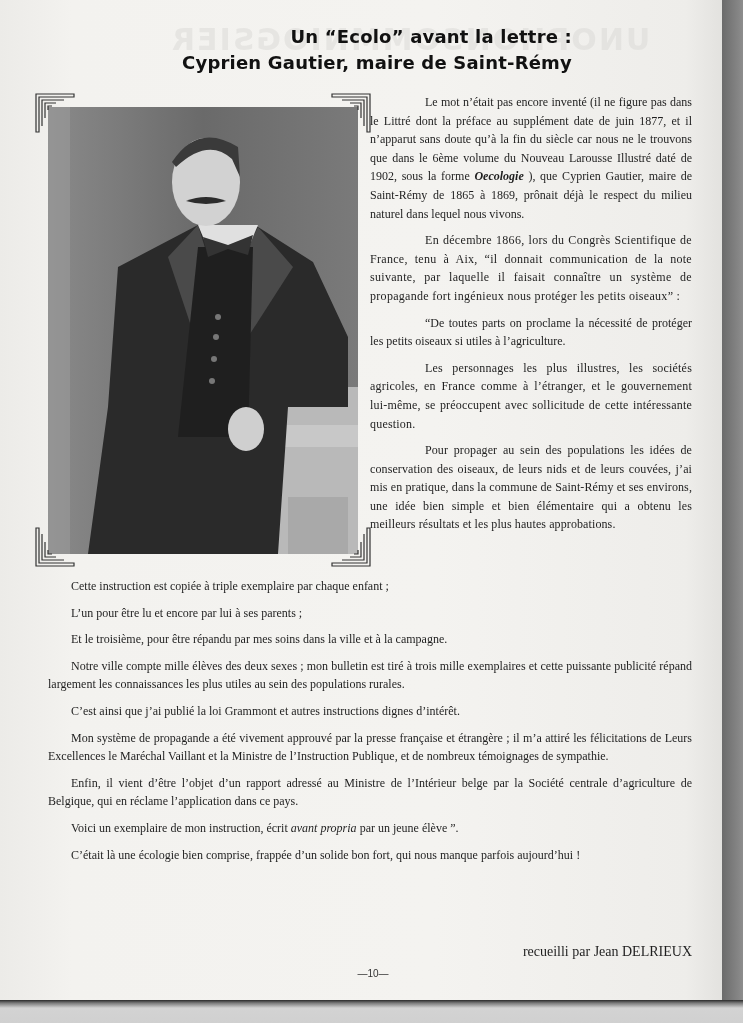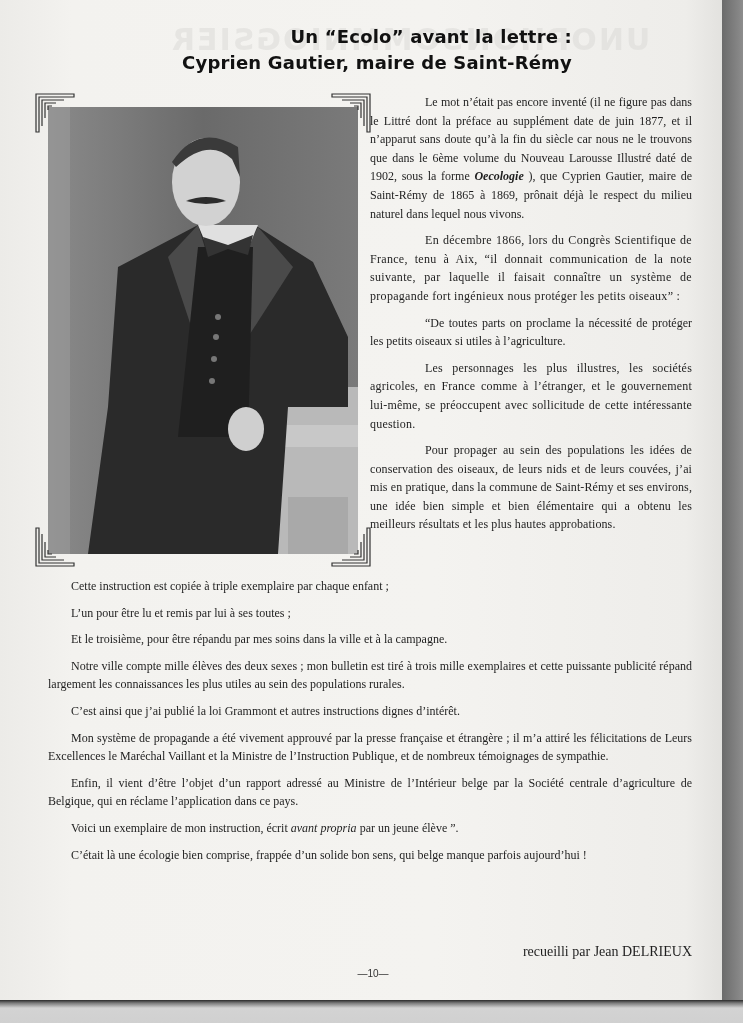--- a/index.html
+++ b/index.html
@@ -153,28 +153,28 @@
   <div class="text col-right">
     <p><span>Le mot n’était pas encore inventé (il ne figure pas dans le Littré dont la préface au supplément date de juin 1877, et il n’apparut sans doute qu’à la fin du siècle car nous ne le trouvons que dans le 6ème volume du Nouveau Larousse Illustré daté de 1902, sous la forme </span><b class="boldital">Oecologie</b><span> ), que Cyprien Gautier, maire de Saint-Rémy de 1865 à 1869, prônait déjà le respect du milieu naturel dans lequel nous vivons.</span></p>
     <p class="spaced" style="letter-spacing:0.3px;">En décembre 1866, lors du Congrès Scientifique de France, tenu à Aix, “il donnait communication de la note suivante, par laquelle il faisait connaître un système de propagande fort ingénieux nous protéger les petits oiseaux” :</p>
     <p>“De toutes parts on proclame la nécessité de protéger les petits oiseaux si utiles à l’agriculture.</p>
     <p class="spaced" style="letter-spacing:0.2px;">Les personnages les plus illustres, les sociétés agricoles, en France comme à l’étranger, et le gouvernement lui-même, se préoccupent avec sollicitude de cette intéressante question.</p>
     <p style="letter-spacing:0.1px;">Pour propager au sein des populations les idées de conservation des oiseaux, de leurs nids et de leurs couvées, j’ai mis en pratique, dans la commune de Saint-Rémy et ses environs, une idée bien simple et bien élémentaire qui a obtenu les meilleurs résultats et les plus hautes approbations.</p>
   </div>
 
   <div class="text full">
     <p>Cette instruction est copiée à triple exemplaire par chaque enfant ;</p>
-    <p>L’un pour être lu et remis par lui à ses toutes ;</p>
+    <p>L’un pour être lu et encore par lui à ses parents ;</p>
     <p>Et le troisième, pour être répandu par mes soins dans la ville et à la campagne.</p>
     <p>Notre ville compte mille élèves des deux sexes ; mon bulletin est tiré à trois mille exemplaires et cette puissante publicité répand largement les connaissances les plus utiles au sein des populations rurales.</p>
     <p>C’est ainsi que j’ai publié la loi Grammont et autres instructions dignes d’intérêt.</p>
     <p>Mon système de propagande a été vivement approuvé par la presse française et étrangère ; il m’a attiré les félicitations de Leurs Excellences le Maréchal Vaillant et la Ministre de l’Instruction Publique, et de nombreux témoignages de sympathie.</p>
     <p>Enfin, il vient d’être l’objet d’un rapport adressé au Ministre de l’Intérieur belge par la Société centrale d’agriculture de Belgique, qui en réclame l’application dans ce pays.</p>
     <p><span>Voici un exemplaire de mon instruction, écrit </span><i>avant propria</i><span> par un jeune élève ”.</span></p>
-    <p>C’était là une écologie bien comprise, frappée d’un solide bon sens, qui belge manque parfois aujourd’hui !</p>
+    <p>C’était là une écologie bien comprise, frappée d’un solide bon fort, qui nous manque parfois aujourd’hui !</p>
   </div>
 
   <div class="sig">recueilli par Jean DELRIEUX</div>
   <div class="pagenum">—10—</div>
 </div>
 
 <div class="right-shadow"></div>
 <div class="bottom-strip"></div>
 
 </body></html>

